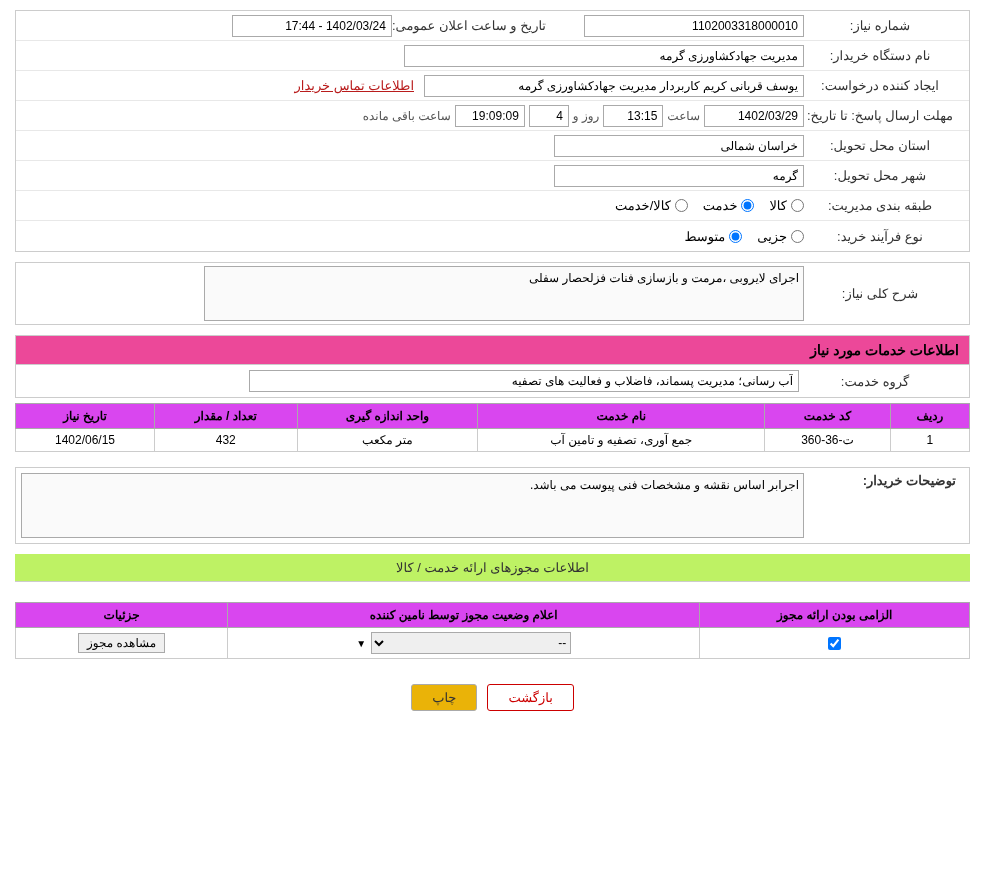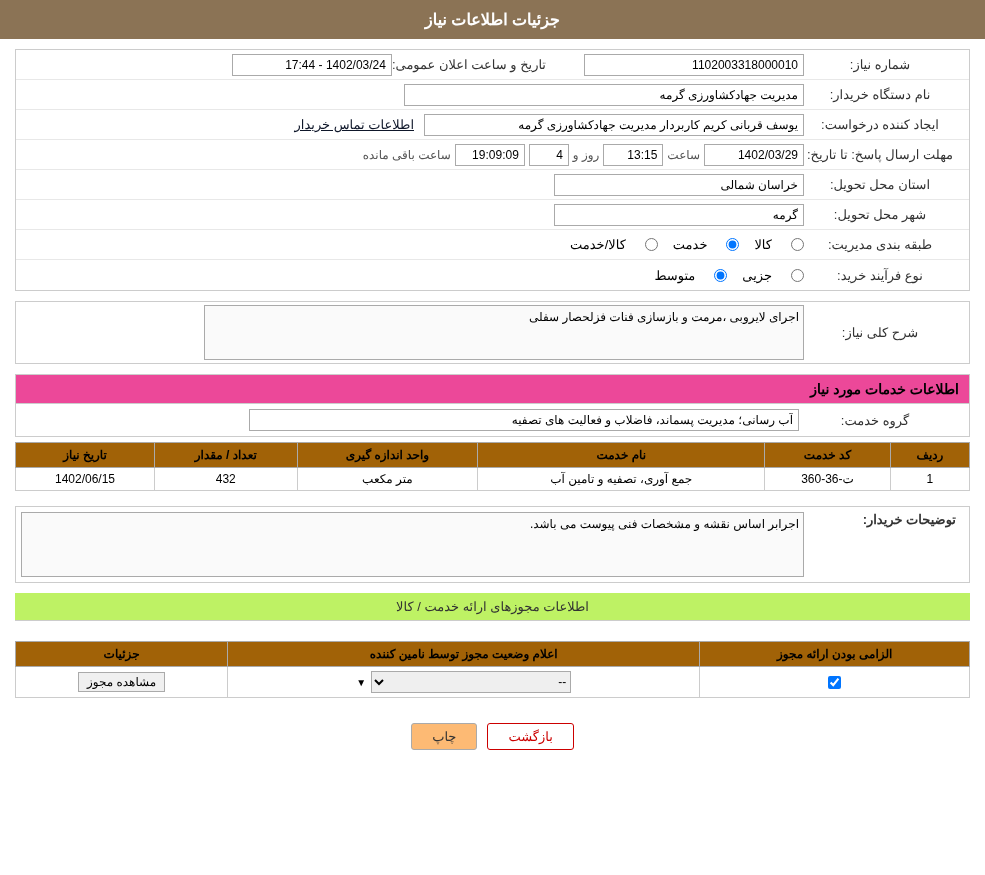--- a/index.html
+++ b/index.html
@@ -53,38 +53,38 @@
       border: 1px solid #aaa;
       background: #fff;
       padding: 2px 5px;
       text-align: right;
       height: 22px;
       font-size: 12px;
       font-family: Tahoma, Arial, sans-serif;
     }
     .input-wide { width: 280px; }
     .link-blue {
-      color: #0f172a;
+      color: #b91c1c;
       text-decoration: underline;
       cursor: pointer;
     }
     .date-row {
       display: flex;
       align-items: center;
       gap: 4px;
     }
     .radio-group {
       display: flex;
       gap: 15px;
       align-items: center;
     }
     .radio-item {
       display: flex;
       align-items: center;
-      gap: 19px;
+      gap: 4px;
     }
     .description-box {
       width: 100%;
       height: 60px;
       border: 1px solid #aaa;
       background: #fafafa;
       padding: 4px;
       text-align: right;
       font-family: Tahoma, Arial, sans-serif;
       font-size: 12px;
@@ -118,21 +118,21 @@
       padding: 5px 10px;
       border: 1px solid #ccc;
       border-top: none;
     }
     table {
       width: 100%;
       border-collapse: collapse;
       font-size: 12px;
     }
     th {
-      background: #a16207;
+      background: #d946ef;
       border: 1px solid #aaa;
       padding: 5px 8px;
       text-align: center;
       font-weight: bold;
     }
     td {
       border: 1px solid #ccc;
       padding: 4px 8px;
       text-align: center;
     }
@@ -166,21 +166,21 @@
     }
     .btn {
       padding: 5px 20px;
       border: 1px solid #aaa;
       cursor: pointer;
       font-family: Tahoma, Arial, sans-serif;
       font-size: 13px;
       border-radius: 3px;
     }
     .btn-print {
-      background: #fdba74;
+      background: #eab308;
       color: #333;
     }
     .btn-back {
       background: #fff;
       color: #cc0000;
       border-color: #cc0000;
     }
     .relative-container {
       position: relative;
     }
@@ -207,23 +207,20 @@
       font-size: 12px;
       font-family: Tahoma, Arial, sans-serif;
       width: 200px;
     }
   </style>
 </head>
 <body>
 
 <div class="page-wrapper">
 
-  <div class="header-bar">
-    <span>جزئیات اطلاعات نیاز</span>
-  </div>
 
   <div class="content-area">
 
     <div class="info-section relative-container">
 
       <div class="info-row">
         <span class="label">شماره نیاز:</span>
         <input class="input-box input-wide" type="text" value="1102003318000010" readonly="" style="width: 220px;">
         <span style="margin: 0 15px;"></span>
         <span class="label">تاریخ و ساعت اعلان عمومی:</span>

